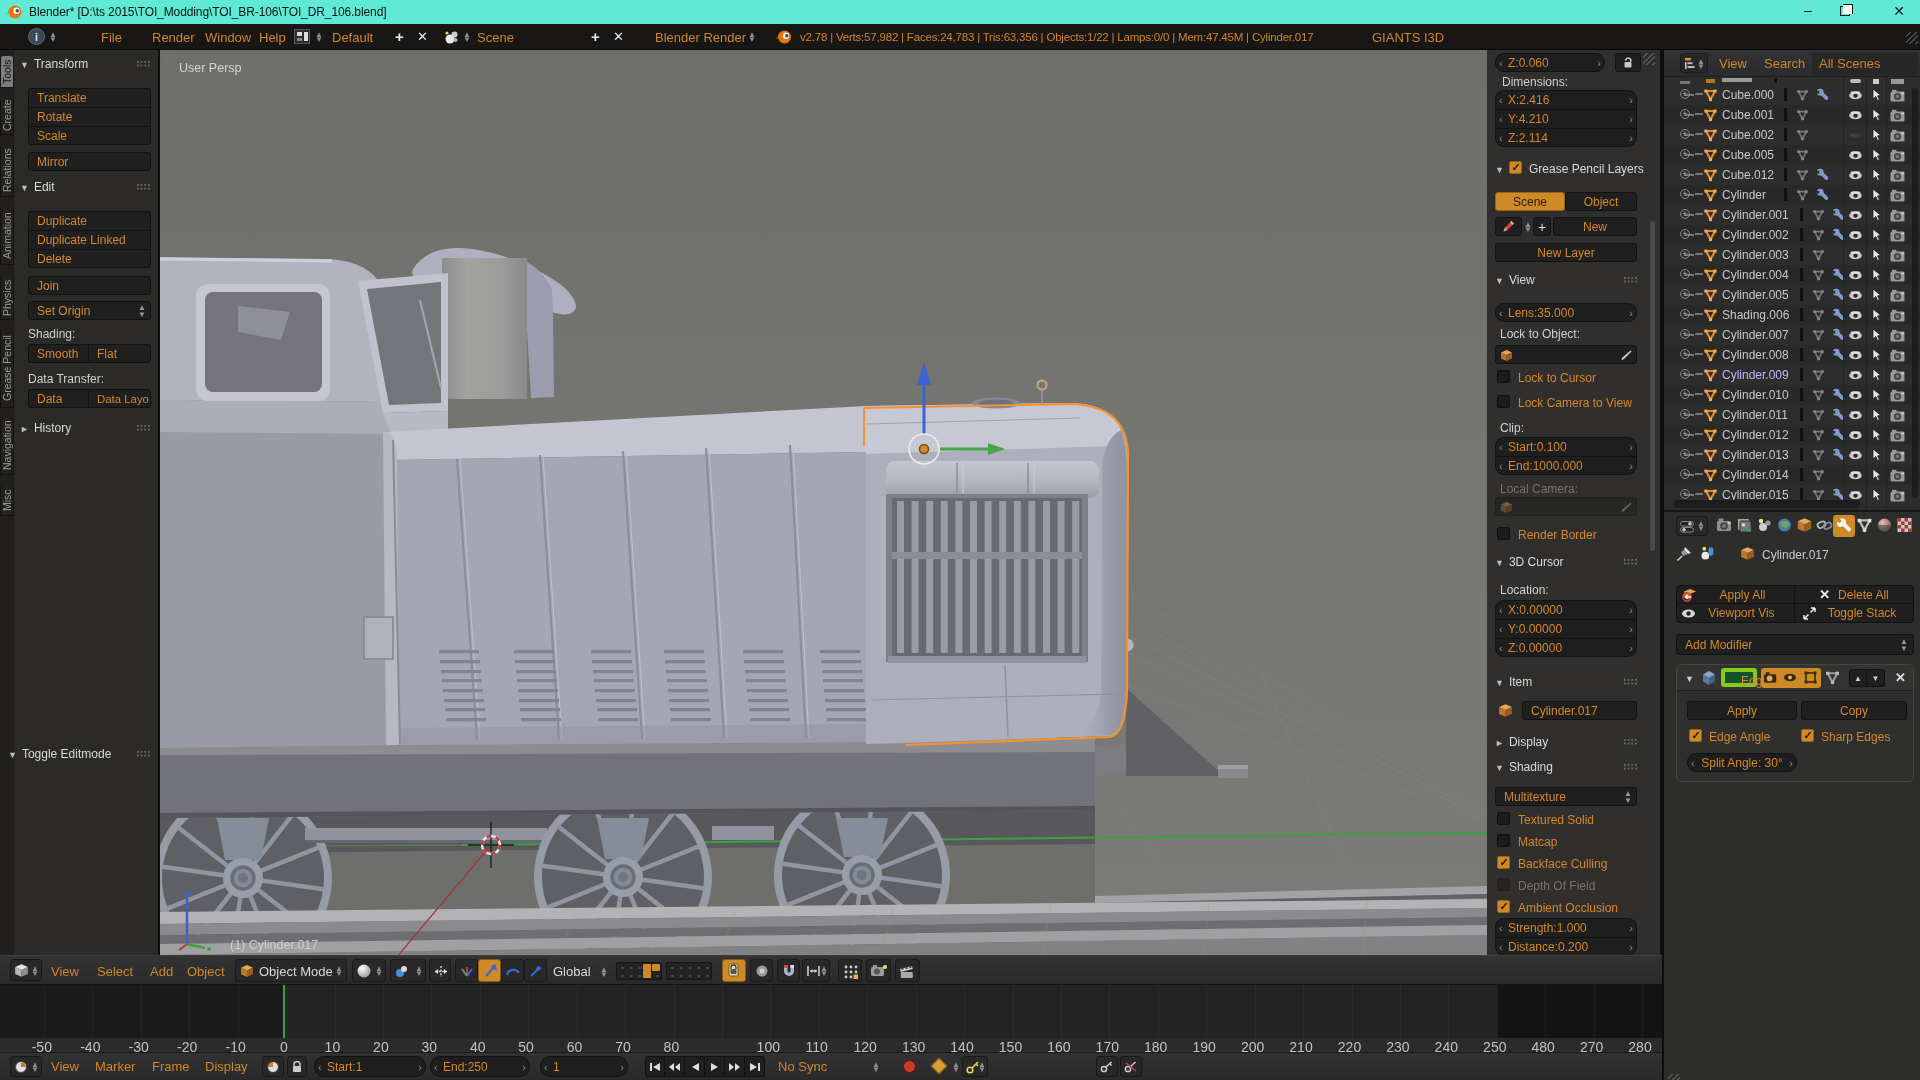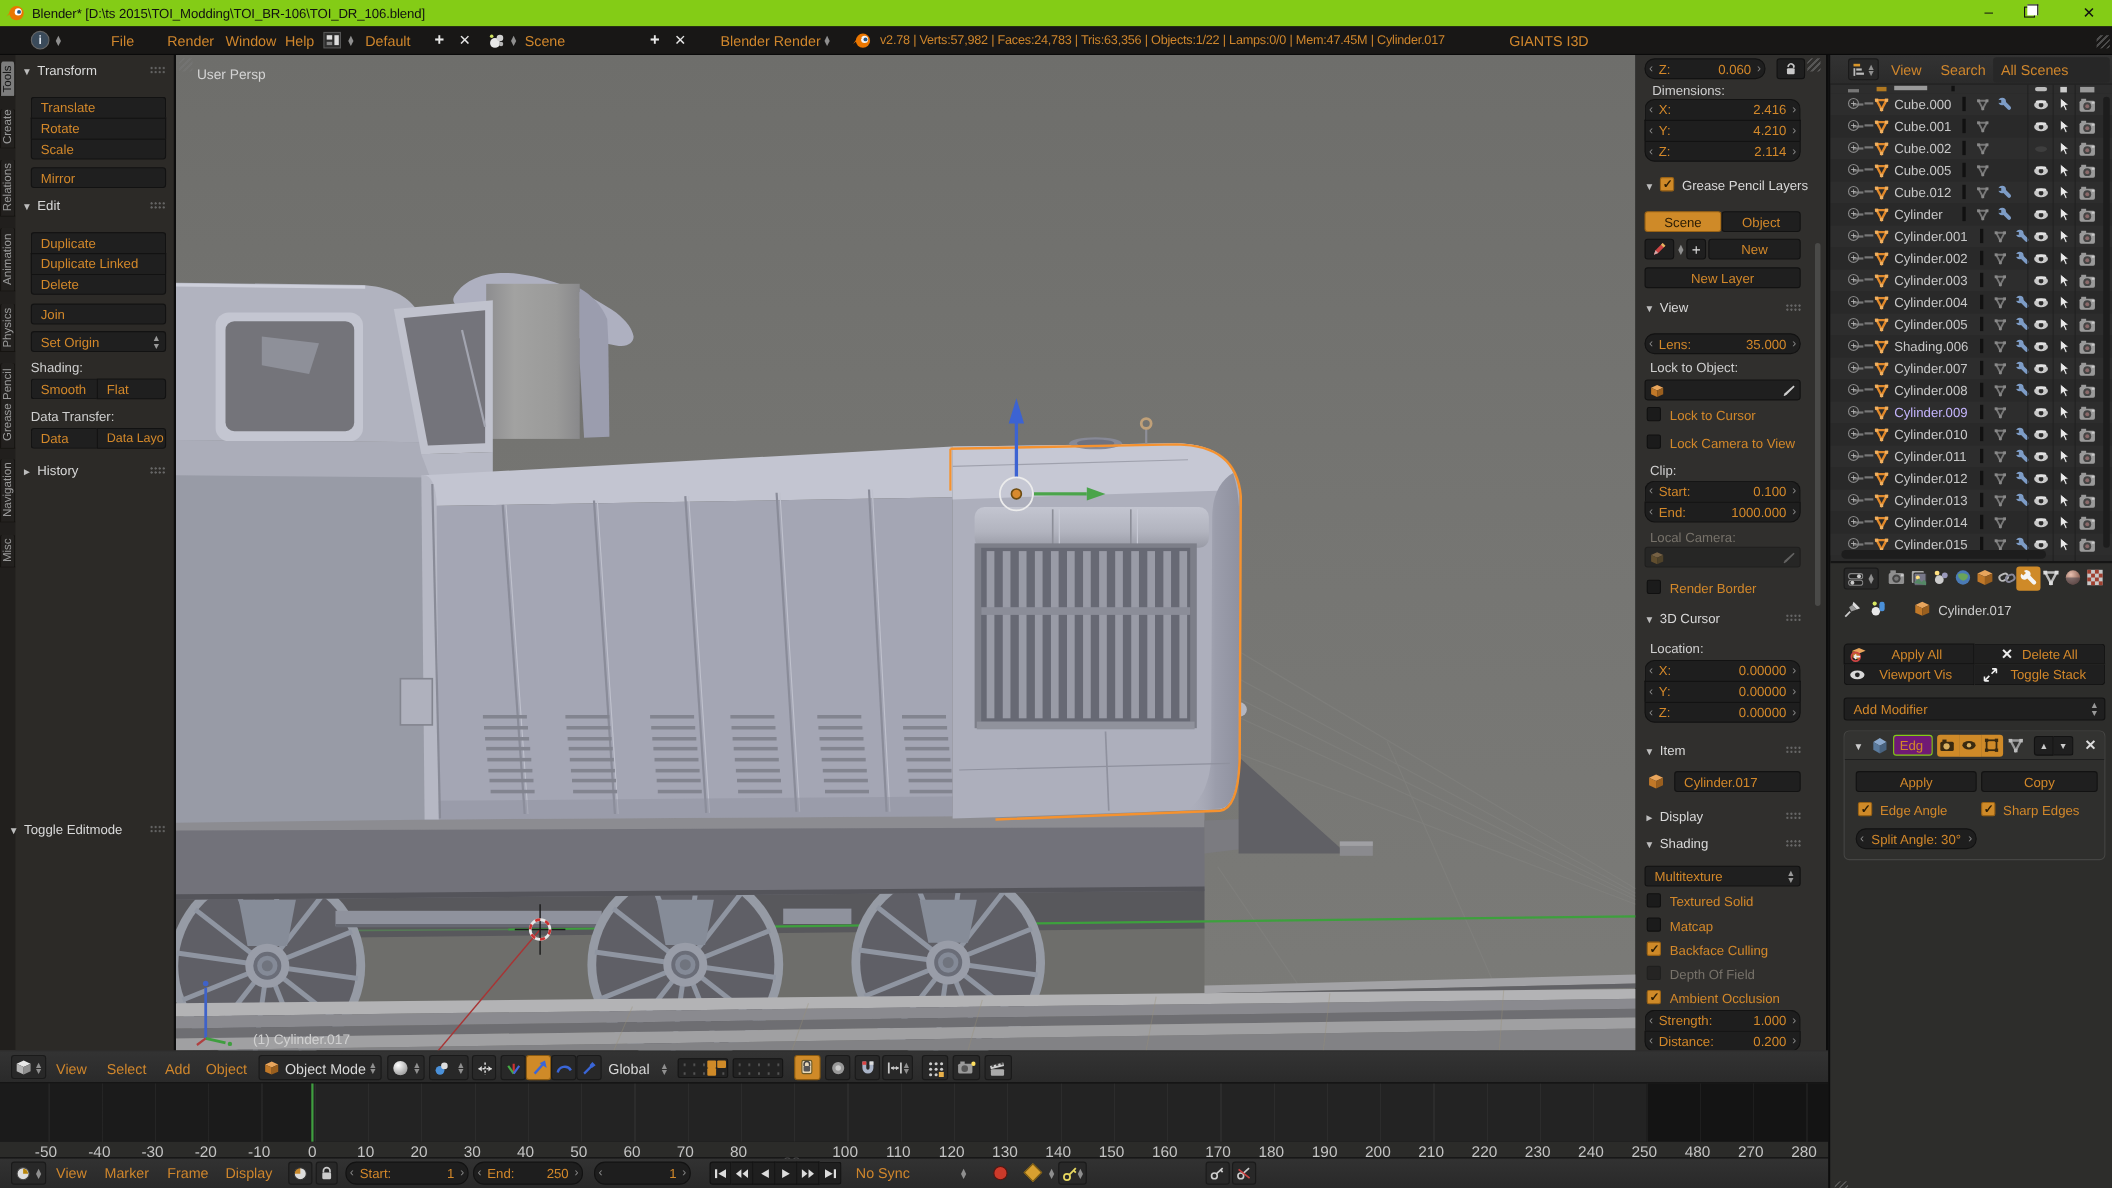--- a/index.html
+++ b/index.html
@@ -5,21 +5,21 @@
 html,body{width:1920px;height:1080px;overflow:hidden;background:#000;font-family:"Liberation Sans",sans-serif;font-size:12px}
 #app{position:relative;width:1920px;height:1080px;background:#0c0c0c}
 .abs{position:absolute}
 .or{color:#d3882a}
 .lbl{color:#cfcfcf}
 .dim{color:#77726a}
 .btn{position:absolute;white-space:nowrap;overflow:hidden;background:#1f1f1f;border:1px solid #121212;border-radius:3px;color:#d3882a;display:flex;align-items:center;justify-content:center;font-size:12px}
 .btnL{justify-content:flex-start;padding-left:8px}
 .sld{position:absolute;background:#1e1e1e;border:1px solid #121212;color:#d3882a;font-size:12px;display:flex;align-items:center;padding:0 12px;border-radius:9px}
 .sld .lab{flex:0 0 auto}
-.sld .val{flex:1;text-align:right}
+.sld .val{flex:1;}
 .sld:before{content:"\2039";position:absolute;left:3px;color:#8a8a8a;font-size:11px;top:50%;transform:translateY(-54%)}
 .sld:after{content:"\203A";position:absolute;right:3px;color:#8a8a8a;font-size:11px;top:50%;transform:translateY(-54%)}
 .gt{border-radius:9px 9px 0 0;border-bottom:none}
 .gm{border-radius:0;border-bottom:none}
 .gb{border-radius:0 0 9px 9px}
 .chk{position:absolute;width:13px;height:13px;background:#1b1b1b;border:1px solid #101010;border-radius:2px}
 .chk.on{background:#cf8a28;border-color:#9a6315}
 .chk.on:before{content:"\2713";position:absolute;left:1.5px;top:-1px;color:#2a1c05;font-size:11px;font-weight:bold}
 .ph{position:absolute;color:#d9d9d9;font-size:12px}
 .ph .tri{color:#bdbdbd;font-size:9px;margin-right:5px}
@@ -28,21 +28,21 @@
 .vtab.on{background:#7d7d7d;color:#141414}
 .updn{color:#8f8f8f;font-size:8px;line-height:5px;display:inline-block;vertical-align:middle}
 .menu{color:#cf862c;font-size:13px;position:absolute}
 .hdrbtn{position:absolute;background:#282828;border:1px solid #1a1a1a;border-radius:3px}
 .osq{background:#cf8a28 !important}
 .num{position:absolute;color:#c3c3c3;font-size:14px;transform:translateX(-50%)}
 .grip{position:absolute;width:12px;height:12px;background:repeating-linear-gradient(135deg,transparent 0 2.5px,#777 2.5px 4px);opacity:.55}
 </style></head>
 <body>
 <div id="app">
-<div class="abs" style="left:0;top:0;width:1920px;height:24px;background:#84cc16">
+<div class="abs" style="left:0;top:0;width:1920px;height:24px;background:#5eead4">
   <svg class="abs" style="left:5px;top:3px" width="18" height="18" viewBox="0 0 18 18">
         <circle cx="10" cy="9" r="6.5" fill="#ea7600"></circle>
         <circle cx="11.5" cy="7.8" r="3.2" fill="#fff"></circle>
         <circle cx="12.3" cy="7.8" r="1.8" fill="#265787"></circle>
         <path d="M1 12 Q5 8 9 7 L7 4 Z" fill="#ea7600"></path>
       </svg>
   <div class="abs" style="left:29px;top:5px;color:#111;font-size:12px;letter-spacing:-0.1px">Blender* [D:\ts 2015\TOI_Modding\TOI_BR-106\TOI_DR_106.blend]</div>
   <div class="abs" style="left:1793px;top:0;width:30px;height:24px;color:#111;font-size:14px;text-align:center;line-height:20px">–</div>
   <div class="abs" style="left:1840px;top:6px;width:10px;height:10px;border:1.2px solid #111"></div>
   <div class="abs" style="left:1843px;top:4px;width:10px;height:10px;border-top:1.2px solid #111;border-right:1.2px solid #111;background:#fff"></div>
@@ -1734,21 +1734,21 @@
         </div>
 <div class="btn btnL" style="left:12px;top:122px;width:238px;height:21px">Add Modifier<span class="abs" style="right:5px;top:3px;color:#999;font-size:8px;line-height:7px">▲<br>▼</span></div>
 <div class="abs" style="left:12px;top:152px;width:238px;height:118px;background:#2f2f2d;border:1px solid #454543;border-radius:5px">
 <div class="abs" style="left:0;top:0;width:236px;height:26px;background:#333331;border-bottom:1px solid #1e1e1e;border-radius:5px 5px 0 0"></div>
 <span class="abs" style="left:8px;top:9px;color:#ccc;font-size:9px">▼</span>
 <span class="abs" style="left:24px;top:5px"><svg width="16" height="16" viewBox="0 0 16 16">
               <path d="M8 1 L14 4.5 L8 8 L2 4.5 Z" fill="#8aa8cc"></path>
               <path d="M2 4.5 L8 8 L8 15 L2 11.5 Z" fill="#5a7a9c"></path>
               <path d="M14 4.5 L8 8 L8 15 L14 11.5 Z" fill="#48627e"></path>
             </svg></span>
-<div class="abs" style="left:44px;top:3px;width:36px;height:19px;background:#701a75;border:1px solid #84cc16;border-radius:3px;color:#d3882a;font-size:12px;padding:2px 0 0 5px">Edg</div>
+<div class="abs" style="left:44px;top:3px;width:36px;height:19px;background:#14532d;border:4px solid #84cc16;border-radius:3px;color:#d3882a;font-size:12px;padding:2px 0 0 16px">Edg</div>
 <div class="abs" style="left:84px;top:3px;width:20px;height:20px;background:#cf8a28;border-radius:3px 0 0 3px"></div>
 <span class="abs" style="left:86px;top:6px"><svg width="16" height="13" viewBox="0 0 17 13">
               <rect x="1" y="3" width="13" height="9" rx="1.5" fill="#3a2a10"></rect>
               <circle cx="7" cy="7.5" r="3" fill="#d8b060"></circle>
               <rect x="3" y="1" width="4" height="2.5" fill="#3a2a10"></rect>
             </svg></span>
 <div class="abs" style="left:104px;top:3px;width:20px;height:20px;background:#cf8a28"></div>
 <span class="abs" style="left:105px;top:7px"><svg width="16" height="11" viewBox="0 0 15 11">
               <ellipse cx="7.5" cy="5.5" rx="6" ry="3.8" fill="#3a2a10"></ellipse>
               <circle cx="7.5" cy="5.5" r="2" fill="#d8b060"></circle>

